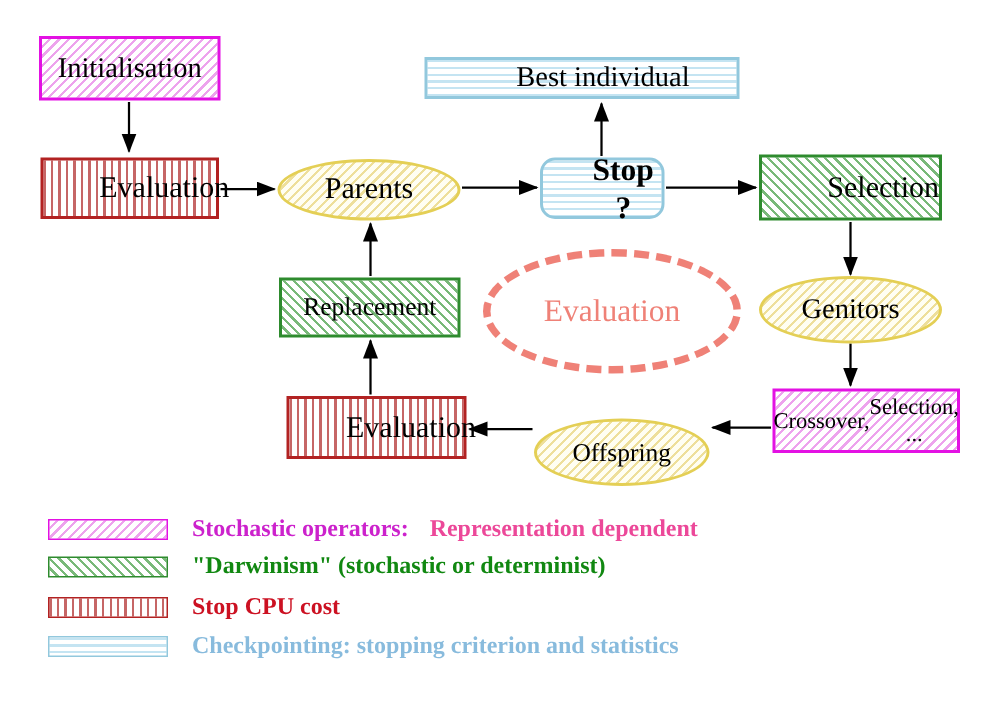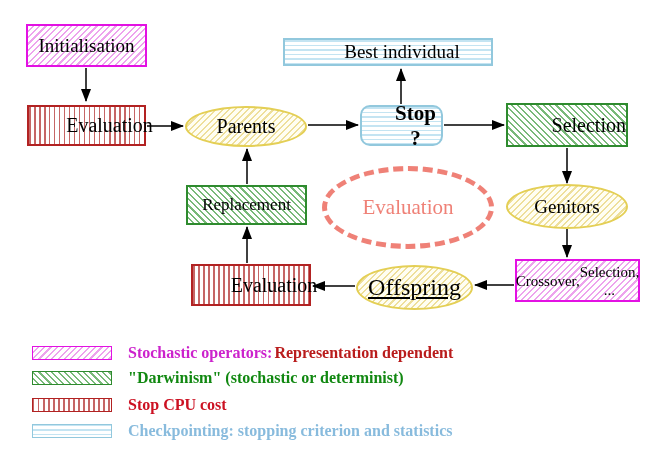--- a/index.html
+++ b/index.html
@@ -50,21 +50,21 @@
   
   .n-init        { left: 26px;  top: 24px;  width: 121px; height: 43px; font-size: 19px; }
   .n-eval-top    { left: 27px;  top: 105px; width: 119px; height: 41px; font-size: 20px; }
   .n-parents     { left: 185px; top: 106px; width: 122px; height: 41px; font-size: 20px; }
   .n-best        { left: 283px; top: 38px;  width: 210px; height: 28px; font-size: 19px; }
   .n-stop        { left: 360px; top: 105px; width: 83px;  height: 41px; font-size: 21px; }
   .n-selection   { left: 506px; top: 103px; width: 122px; height: 44px; font-size: 20px; justify-content: flex-end; }
   .n-replacement { left: 186px; top: 185px; width: 121px; height: 40px; font-size: 17px; }
   .n-genitors    { left: 506px; top: 184px; width: 122px; height: 45px; font-size: 19px; }
   .n-crossover   { left: 515px; top: 259px; width: 125px; height: 43px; font-size: 15px; line-height: 18px; flex-direction: row; }
-  .n-offspring   { left: 356px; top: 265px; width: 117px; height: 45px; font-size: 24px; text-decoration: underline; }
+  .n-offspring   { left: 356px; top: 279px; width: 117px; height: 45px; font-size: 17px; }
   .n-eval-bot    { left: 191px; top: 264px; width: 120px; height: 42px; font-size: 20px; }
   .n-generation  {
     left: 322px; top: 166px; width: 172px; height: 83px;
     border: 5px dashed #ef8177; border-radius: 50%;
     color: #ef8177; font-size: 21px; background: transparent;
   }
 
   .arrows { position: absolute; left: 0; top: 0; pointer-events: none; }
 
   
@@ -80,21 +80,21 @@
   .legend-row .swatch { width: 80px; height: 14px; margin-right: 16px; flex: 0 0 auto; box-sizing: border-box; }
   .legend-row .swatch.hatch-magenta,
   .legend-row .swatch.hatch-green,
   .legend-row .swatch.stripe-red { border-width: 1.5px; }
   .legend-row .swatch.stripe-cyan { border-width: 1px; }
   .lr-1 { top: 344px; }
   .lr-2 { top: 369px; }
   .lr-3 { top: 396px; }
   .lr-4 { top: 422px; }
   .t-magenta { color: #cc22cc; }
-  .t-yellow  { color: #b91c1c; margin-left: 2px; }
+  .t-yellow  { color: #ec4899; margin-left: 14px; }
   .t-green   { color: #118811; }
   .t-red     { color: #cc1122; }
   .t-blue    { color: #88bbdd; }
 </style>
 </head>
 <body>
 
 <div class="stage">
 
   <svg class="arrows" width="662" height="471" viewBox="0 0 662 471">

